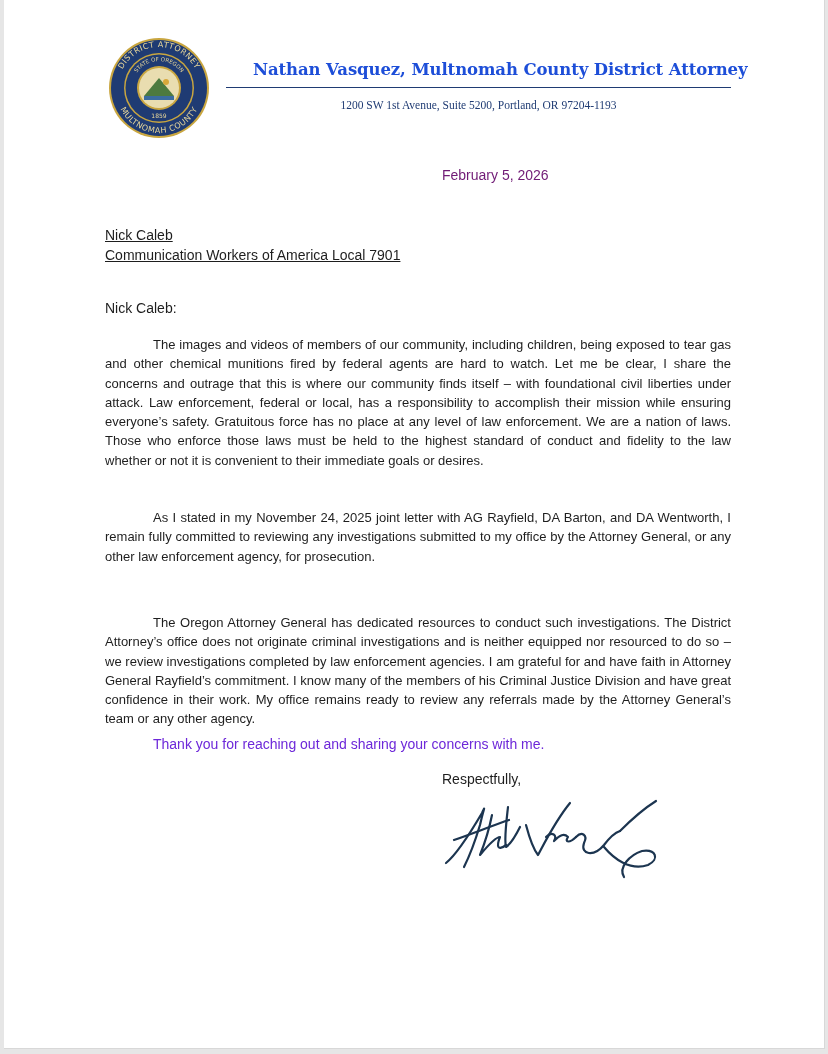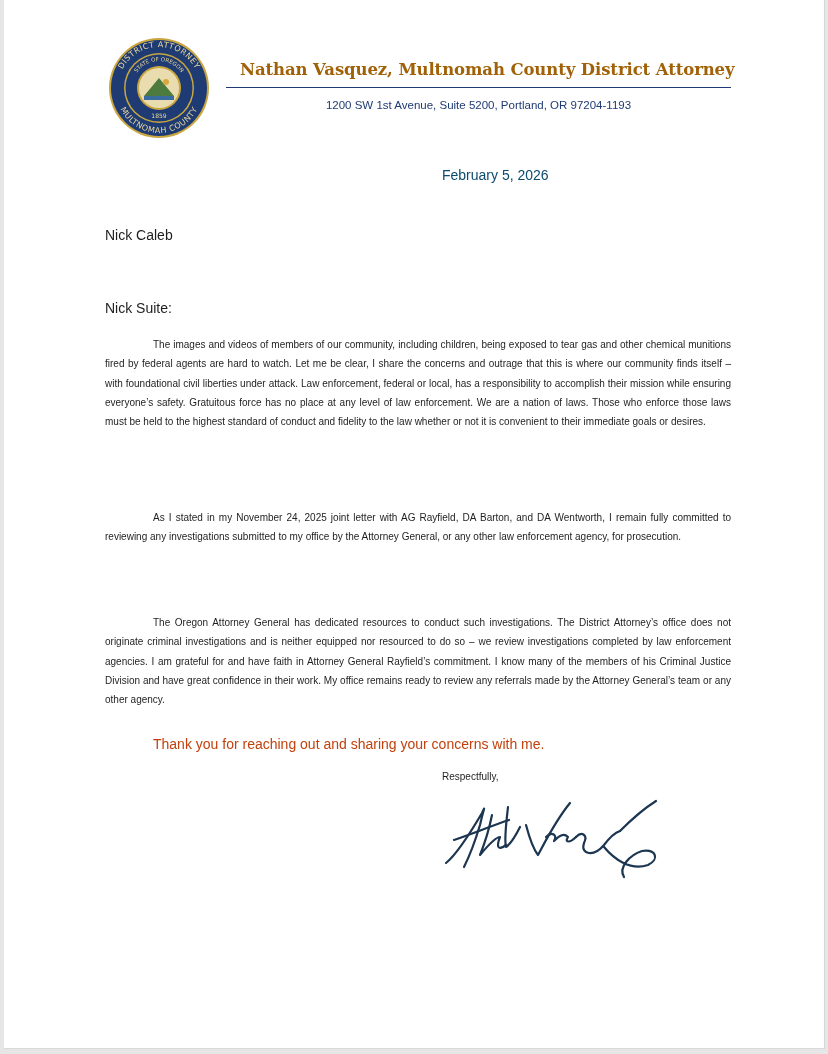--- a/index.html
+++ b/index.html
@@ -9,48 +9,48 @@
     font-family: "Liberation Sans", sans-serif;
   }
   .page {
     position: absolute; left: 4px; top: 0; width: 820px; height: 1048px;
     background: #ffffff; border-right: 1px solid #d8d8d8; border-bottom: 1px solid #d8d8d8;
   }
   .seal {
     position: absolute; left: 100px; top: 36px; width: 110px; height: 104px;
   }
   .lh-title {
-    position: absolute; left: 236px; top: 60px;
+    position: absolute; left: 249px; top: 60px;
     font-family: "DejaVu Serif", serif; font-weight: bold; font-size: 16.5px;
-    color: #a16207; white-space: nowrap; letter-spacing: -0.1px;
+    color: #1d4ed8; white-space: nowrap; letter-spacing: -0.1px;
   }
   .lh-rule {
     position: absolute; left: 222px; top: 87px; width: 505px; height: 0;
     border-top: 1.5px solid #1f3b73;
   }
   .lh-addr {
     position: absolute; left: 222px; width: 505px; text-align: center;
-    font-family: Liberation Sans, sans-serif; font-size: 11.5px; color: #1f3b73; white-space: nowrap;
+    font-family: Liberation Serif, serif; font-size: 11.5px; color: #1f3b73; white-space: nowrap;
   }
   .lh-addr.l1 { top: 99px; }
   .lh-addr.l2 { top: 115px; }
   .date {
-    position: absolute; left: 438px; top: 167px; font-size: 14px; color: #0c4a6e; text-align: center;
+    position: absolute; left: 438px; top: 167px; font-size: 14px; color: #701a75; text-align: center;
   }
-  .recipient { position: absolute; left: 101px; top: 226px; font-size: 14px; color: #1e1e1e; line-height: 19.5px; }
+  .recipient { position: absolute; left: 101px; top: 226px; font-size: 14px; color: #1e1e1e; line-height: 19.5px; text-decoration: underline; }
   .salutation { position: absolute; left: 101px; top: 300px; font-size: 14px; color: #1e1e1e; }
   .body-para {
-    position: absolute; left: 101px; width: 626px; font-size: 10px; line-height: 19.3px;
+    position: absolute; left: 101px; width: 626px; font-size: 13px; line-height: 19.3px;
     color: #1e1e1e; text-align: justify; text-indent: 48px;
   }
   .p1 { top: 335px; }
   .p2 { top: 508px; }
   .p3 { top: 613px; }
-  .closing-line { position: absolute; left: 149px; top: 736px; font-size: 14px; color: #c2410c; text-align: center; }
-  .signoff { position: absolute; left: 438px; top: 771px; font-size: 10px; color: #1e1e1e; }
+  .closing-line { position: absolute; left: 149px; top: 736px; font-size: 14px; color: #6d28d9; text-align: center; }
+  .signoff { position: absolute; left: 438px; top: 771px; font-size: 14px; color: #1e1e1e; }
   .signature { position: absolute; left: 430px; top: 785px; width: 240px; height: 110px; }
   .sig-block { position: absolute; left: 438px; top: 905px; font-size: 14px; color: #1e1e1e; line-height: 20px; }
 </style>
 </head>
 <body>
 
 <div class="page">
 
   <div class="seal">
     <svg width="110" height="104" viewBox="0 0 110 104">
@@ -82,23 +82,24 @@
   </div>
 
   <div class="lh-title">Nathan Vasquez, Multnomah County District Attorney</div>
   <div class="lh-rule"></div>
   <div class="lh-addr l1">1200 SW 1st Avenue, Suite 5200, Portland, OR 97204-1193</div>
 
   <div class="date">February 5, 2026</div>
 
   <div class="recipient">
     <div>Nick Caleb</div>
+    <div>Communication Workers of America Local 7901</div>
   </div>
 
-  <div class="salutation">Nick Suite:</div>
+  <div class="salutation">Nick Caleb:</div>
 
   <div class="body-para p1">The images and videos of  members of our community, including children, being exposed to tear gas and other chemical munitions fired by federal agents are hard to watch. Let me be clear, I share the concerns and outrage that this is where our community finds itself – with foundational civil liberties under attack. Law enforcement, federal or local, has a responsibility to accomplish their mission while ensuring everyone’s safety. Gratuitous force has no place at any level of law enforcement. We are a nation of laws. Those who enforce those laws must be held to the highest standard of conduct and fidelity to the law whether or not it is convenient to their immediate goals or desires.</div>
   <div class="body-para p2">As I stated in my November 24, 2025 joint letter with AG Rayfield, DA Barton, and DA Wentworth, I remain fully committed to reviewing any investigations submitted to my office by the Attorney General, or any other law enforcement agency, for prosecution.</div>
   <div class="body-para p3">The Oregon Attorney General has dedicated resources to conduct such investigations. The District Attorney’s office does not originate criminal investigations and is neither equipped nor resourced to do so – we review investigations completed by law enforcement agencies. I am grateful for and have faith in Attorney General Rayfield’s commitment. I know many of the members of his Criminal Justice Division and have great confidence in their work. My office remains ready to review any referrals made by the Attorney General’s team or any other agency.</div>
 
   <div class="closing-line">Thank you for reaching out and sharing your concerns with me.</div>
   <div class="signoff">Respectfully,</div>
 
   <div class="signature">
     <svg width="240" height="110" viewBox="0 0 240 110" fill="none" stroke="#1c3550" stroke-width="2.2" stroke-linecap="round" stroke-linejoin="round">

